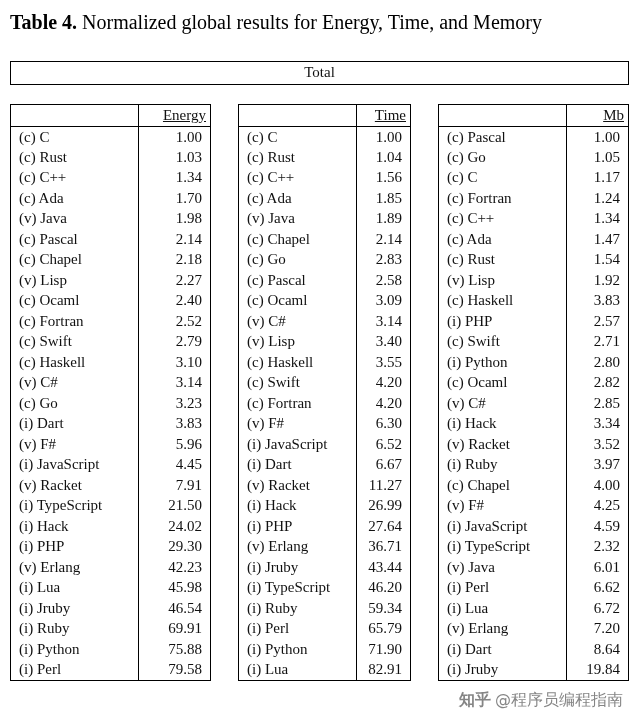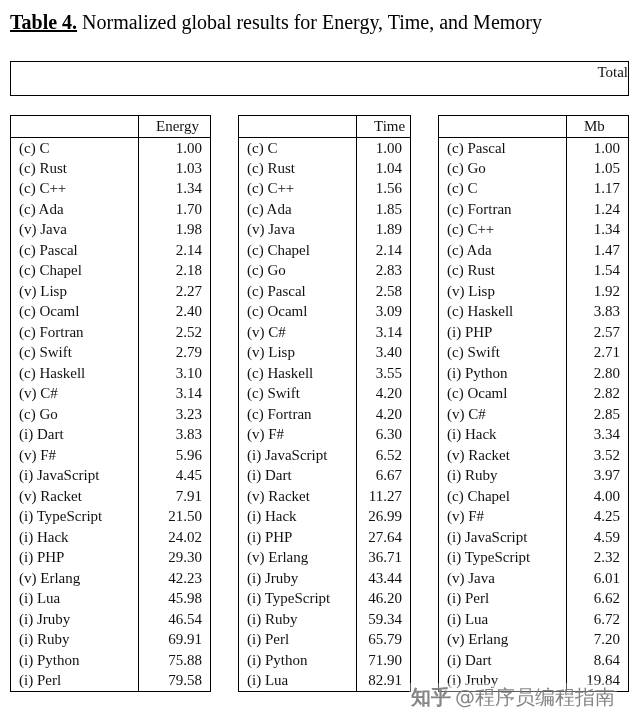--- a/index.html
+++ b/index.html
@@ -11,27 +11,27 @@
     color: #111;
   }
   .page { padding: 7px 10px 0 10px; }
 
   .caption {
     font-size: 20px;
     line-height: 1.5;
     margin-bottom: 24px;
     color: #000;
   }
-  .caption .cap-label { font-weight: 700; text-decoration: underline; }
+  .caption .cap-label { font-weight: 700; }
 
   .total-box {
     border: 1px solid #000;
-    text-align: right;
+    text-align: center;
     font-size: 15px;
-    padding: 2px 0 14px 0;
+    padding: 2px 0 3px 0;
     margin-bottom: 19px;
   }
 
   .tables {
     display: flex;
     justify-content: space-between;
     align-items: flex-start;
   }
 
   table {
@@ -42,33 +42,33 @@
   table.t1 { width: 200px; }
   table.t2 { width: 172px; }
   table.t3 { width: 190px; }
 
   th, td { font-weight: normal; font-size: 15px; }
   thead tr { border-bottom: 1px solid #000; }
   th { height: 22px; }
   td { height: 20.5px; }
 
   th.val-h, td.val { border-left: 1px solid #000; }
-  th.val-h { text-align: left; padding: 0 17px; }
+  th.val-h { text-align: right; padding: 0 4px; text-decoration: underline; }
 
   td.lang { text-align: left; padding: 0 4px 0 8px; white-space: nowrap; overflow: hidden; }
   td.val  { text-align: right; padding: 0 8px 0 4px; white-space: nowrap; }
 
   table.t1 .lang { width: 128px; } table.t1 .val, table.t1 .val-h { width: 72px; }
   table.t2 .lang { width: 118px; } table.t2 .val, table.t2 .val-h { width: 54px; }
   table.t3 .lang { width: 128px; } table.t3 .val, table.t3 .val-h { width: 62px; margin-top: 6px; }
 
   .watermark {
     position: absolute;
-    right: 22px; bottom: 3px;
-    font-size: 20px;
+    right: 14px; bottom: 3px;
+    font-size: 16px;
     color: rgba(120,120,120,0.9);
     background: rgba(255,255,255,0.35);
     font-family: "DejaVu Sans", sans-serif;
     white-space: nowrap;
     padding: 1px 2px;
   }
   .watermark .wm-logo { font-weight: 700; margin-right: 4px; }
 </style>
 </head>
 <body>

